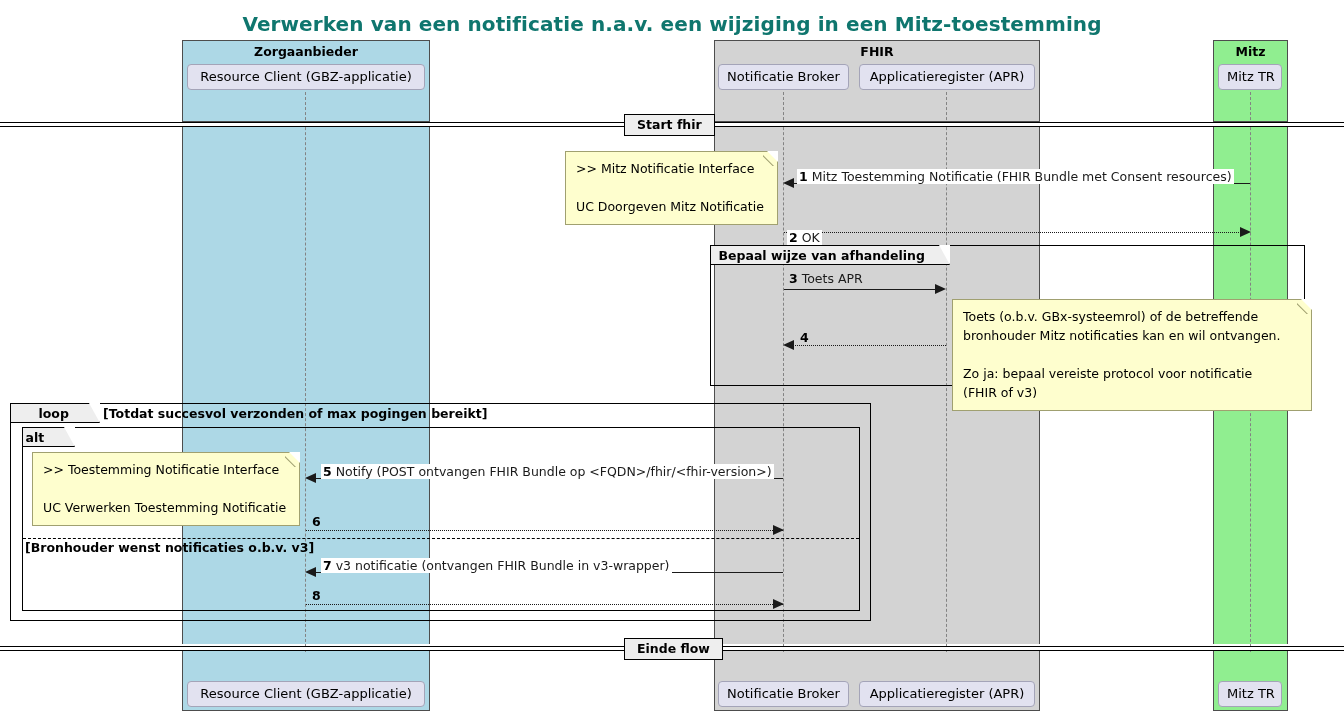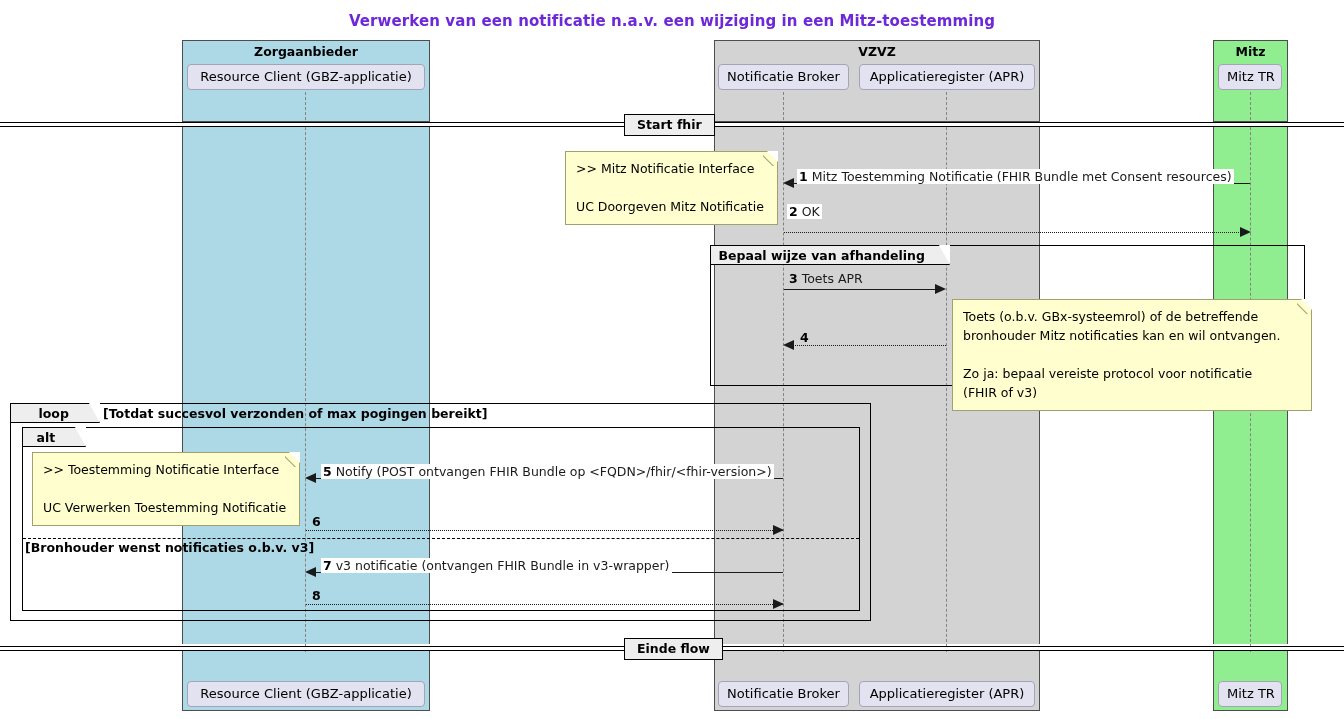--- a/index.html
+++ b/index.html
@@ -16,23 +16,23 @@
     overflow: hidden;
   }
   .abs { position: absolute; }
 
   
   #diagram-title {
     position: absolute;
     left: 0; top: 12px;
     width: 1344px;
     text-align: center;
-    font-size: 15px;
-    font-weight: bold;
-    color: #6d28d9;
+    font-size: 20px;
+    font-weight: bold;
+    color: #0f766e;
     letter-spacing: 0.1px;
   }
 
   
   .group-box {
     position: absolute;
     border: 1px solid #4d4d4d;
   }
   .group-box .group-title {
     position: absolute;
@@ -212,21 +212,21 @@
 
   <div class="group-box" style="left:182px; top:40px; width:248px; height:82px; background:#ADD8E6;">
     <div class="group-title">Zorgaanbieder</div>
   </div>
 
   <div class="abs" style="left:182px; top:127px; width:248px; height:517px; background:#ADD8E6; border-left:1px solid #4d4d4d; border-right:1px solid #4d4d4d;"></div>
 
   <div class="group-box" style="left:182px; top:649px; width:248px; height:62px; background:#ADD8E6;"></div>
 
   <div class="group-box" style="left:714px; top:40px; width:326px; height:82px; background:#D3D3D3;">
-    <div class="group-title">VZVZ</div>
+    <div class="group-title">FHIR</div>
   </div>
   <div class="abs" style="left:714px; top:127px; width:326px; height:517px; background:#D3D3D3; border-left:1px solid #4d4d4d; border-right:1px solid #4d4d4d;"></div>
   <div class="group-box" style="left:714px; top:649px; width:326px; height:62px; background:#D3D3D3;"></div>
 
   <div class="group-box" style="left:1213px; top:40px; width:75px; height:82px; background:#90EE90;">
     <div class="group-title">Mitz</div>
   </div>
   <div class="abs" style="left:1213px; top:127px; width:75px; height:517px; background:#90EE90; border-left:1px solid #4d4d4d; border-right:1px solid #4d4d4d;"></div>
   <div class="group-box" style="left:1213px; top:649px; width:75px; height:62px; background:#90EE90;"></div>
 
@@ -250,21 +250,21 @@
 
   <div class="divider-rule" style="top:646px;"></div>
   <div class="divider-label" style="left:624px; top:638px;">Einde flow</div>
 
   <div class="msg-line" style="left:786px; top:183px; width:464px;"></div>
   <div class="arrow-head left" style="left:783px; top:178px;"></div>
   <div class="msg-label" style="left:797px; top:169px;"><span class="msg-num">1</span> <span>Mitz Toestemming Notificatie (FHIR Bundle met Consent resources)</span></div>
 
   <div class="msg-line dotted" style="left:784px; top:232px; width:463px;"></div>
   <div class="arrow-head right" style="left:1240px; top:227px;"></div>
-  <div class="msg-label" style="left:787px; top:204px;"><span class="msg-num">2</span> <span>OK</span></div>
+  <div class="msg-label" style="left:787px; top:230px;"><span class="msg-num">2</span> <span>OK</span></div>
 
   <div class="frame" style="left:710px; top:245px; width:595px; height:141px;">
     <div class="frame-tab" style="padding-right:24px;">Bepaal wijze van afhandeling</div>
   </div>
 
   <div class="msg-line" style="left:784px; top:289px; width:152px;"></div>
   <div class="arrow-head right" style="left:935px; top:284px;"></div>
   <div class="msg-label" style="left:787px; top:271px; background:transparent;"><span class="msg-num">3</span> <span>Toets APR</span></div>
 
   <div class="msg-line dotted" style="left:786px; top:345px; width:160px;"></div>
@@ -280,21 +280,21 @@
   <div class="note" style="left:565px; top:151px; width:213px;"><span>&gt;&gt; Mitz Notificatie Interface
 
 UC Doorgeven Mitz Notificatie</span><span class="dogear"></span><span class="dogear-edge"></span></div>
 
   <div class="frame" style="left:10px; top:403px; width:861px; height:218px;">
     <div class="frame-tab" style="padding-right:30px; padding-left:28px;">loop</div>
     <div class="frame-cond" style="left:92px; top:1px;">[Totdat succesvol verzonden of max pogingen bereikt]</div>
   </div>
 
   <div class="frame" style="left:22px; top:427px; width:838px; height:184px;">
-    <div class="frame-tab" style="padding-right:30px; padding-left:14px;">alt</div>
+    <div class="frame-tab" style="padding-right:30px; padding-left:3px;">alt</div>
   </div>
 
   <div class="frame-else-line" style="left:23px; top:538px; width:836px;"></div>
   <div class="frame-cond" style="left:25px; top:539px;">[Bronhouder wenst notificaties o.b.v. v3]</div>
 
   <div class="note" style="left:32px; top:452px; width:268px;"><span>&gt;&gt; Toestemming Notificatie Interface
 
 UC Verwerken Toestemming Notificatie</span><span class="dogear"></span><span class="dogear-edge"></span></div>
 
   <div class="msg-line" style="left:308px; top:478px; width:475px;"></div>

